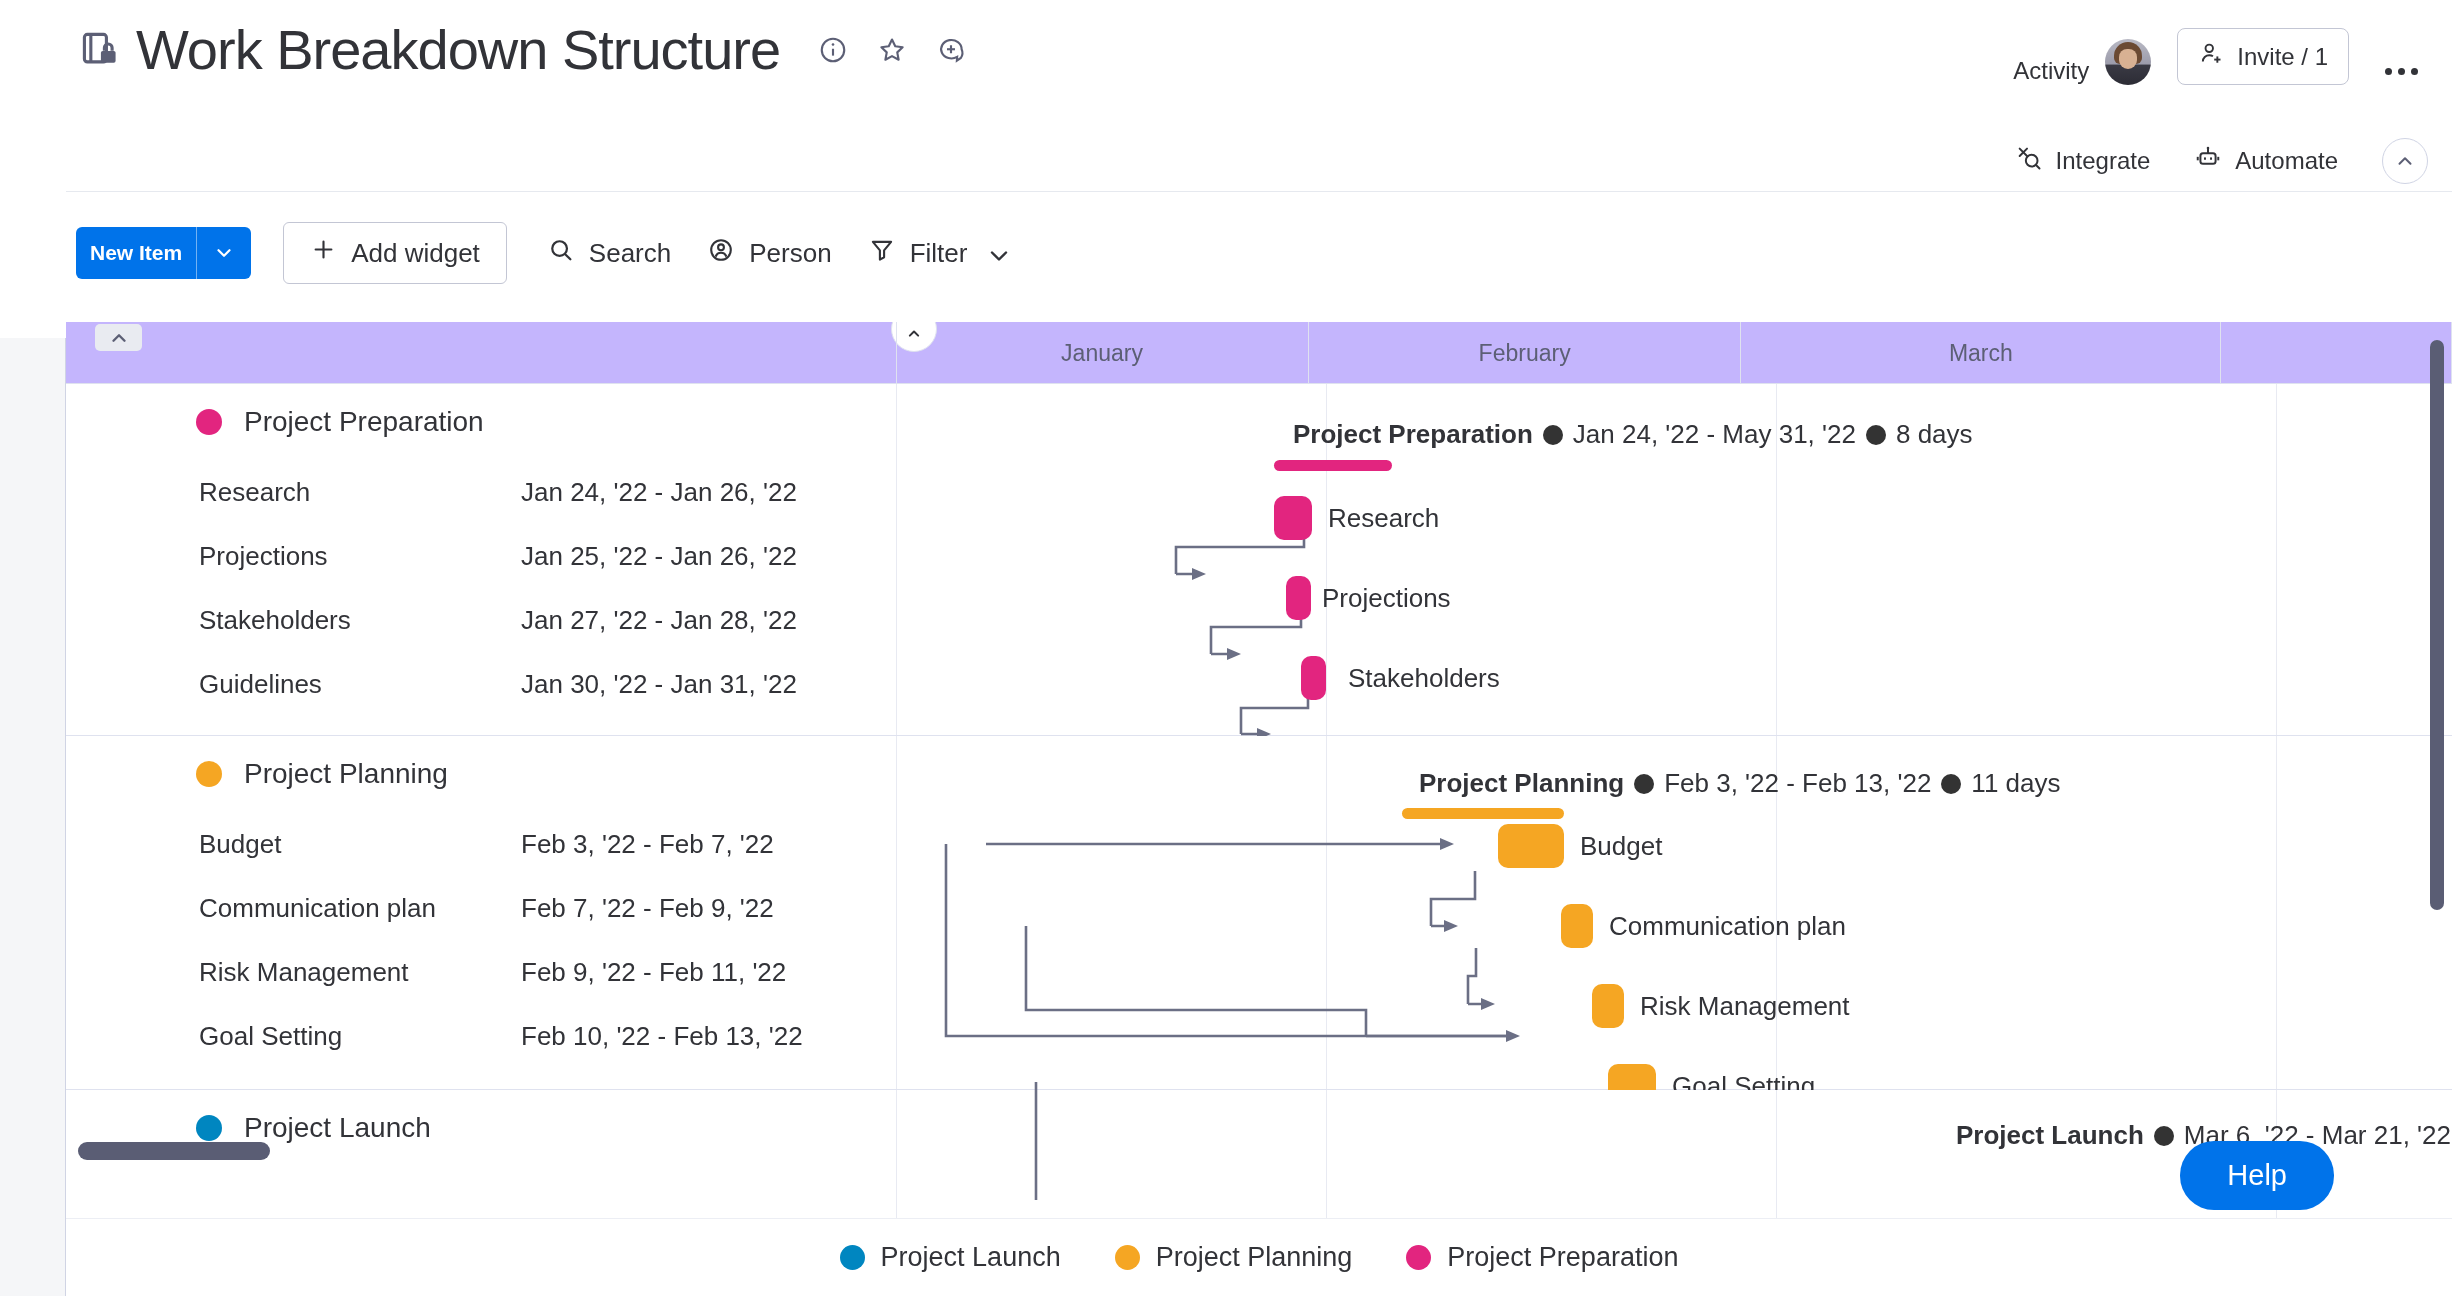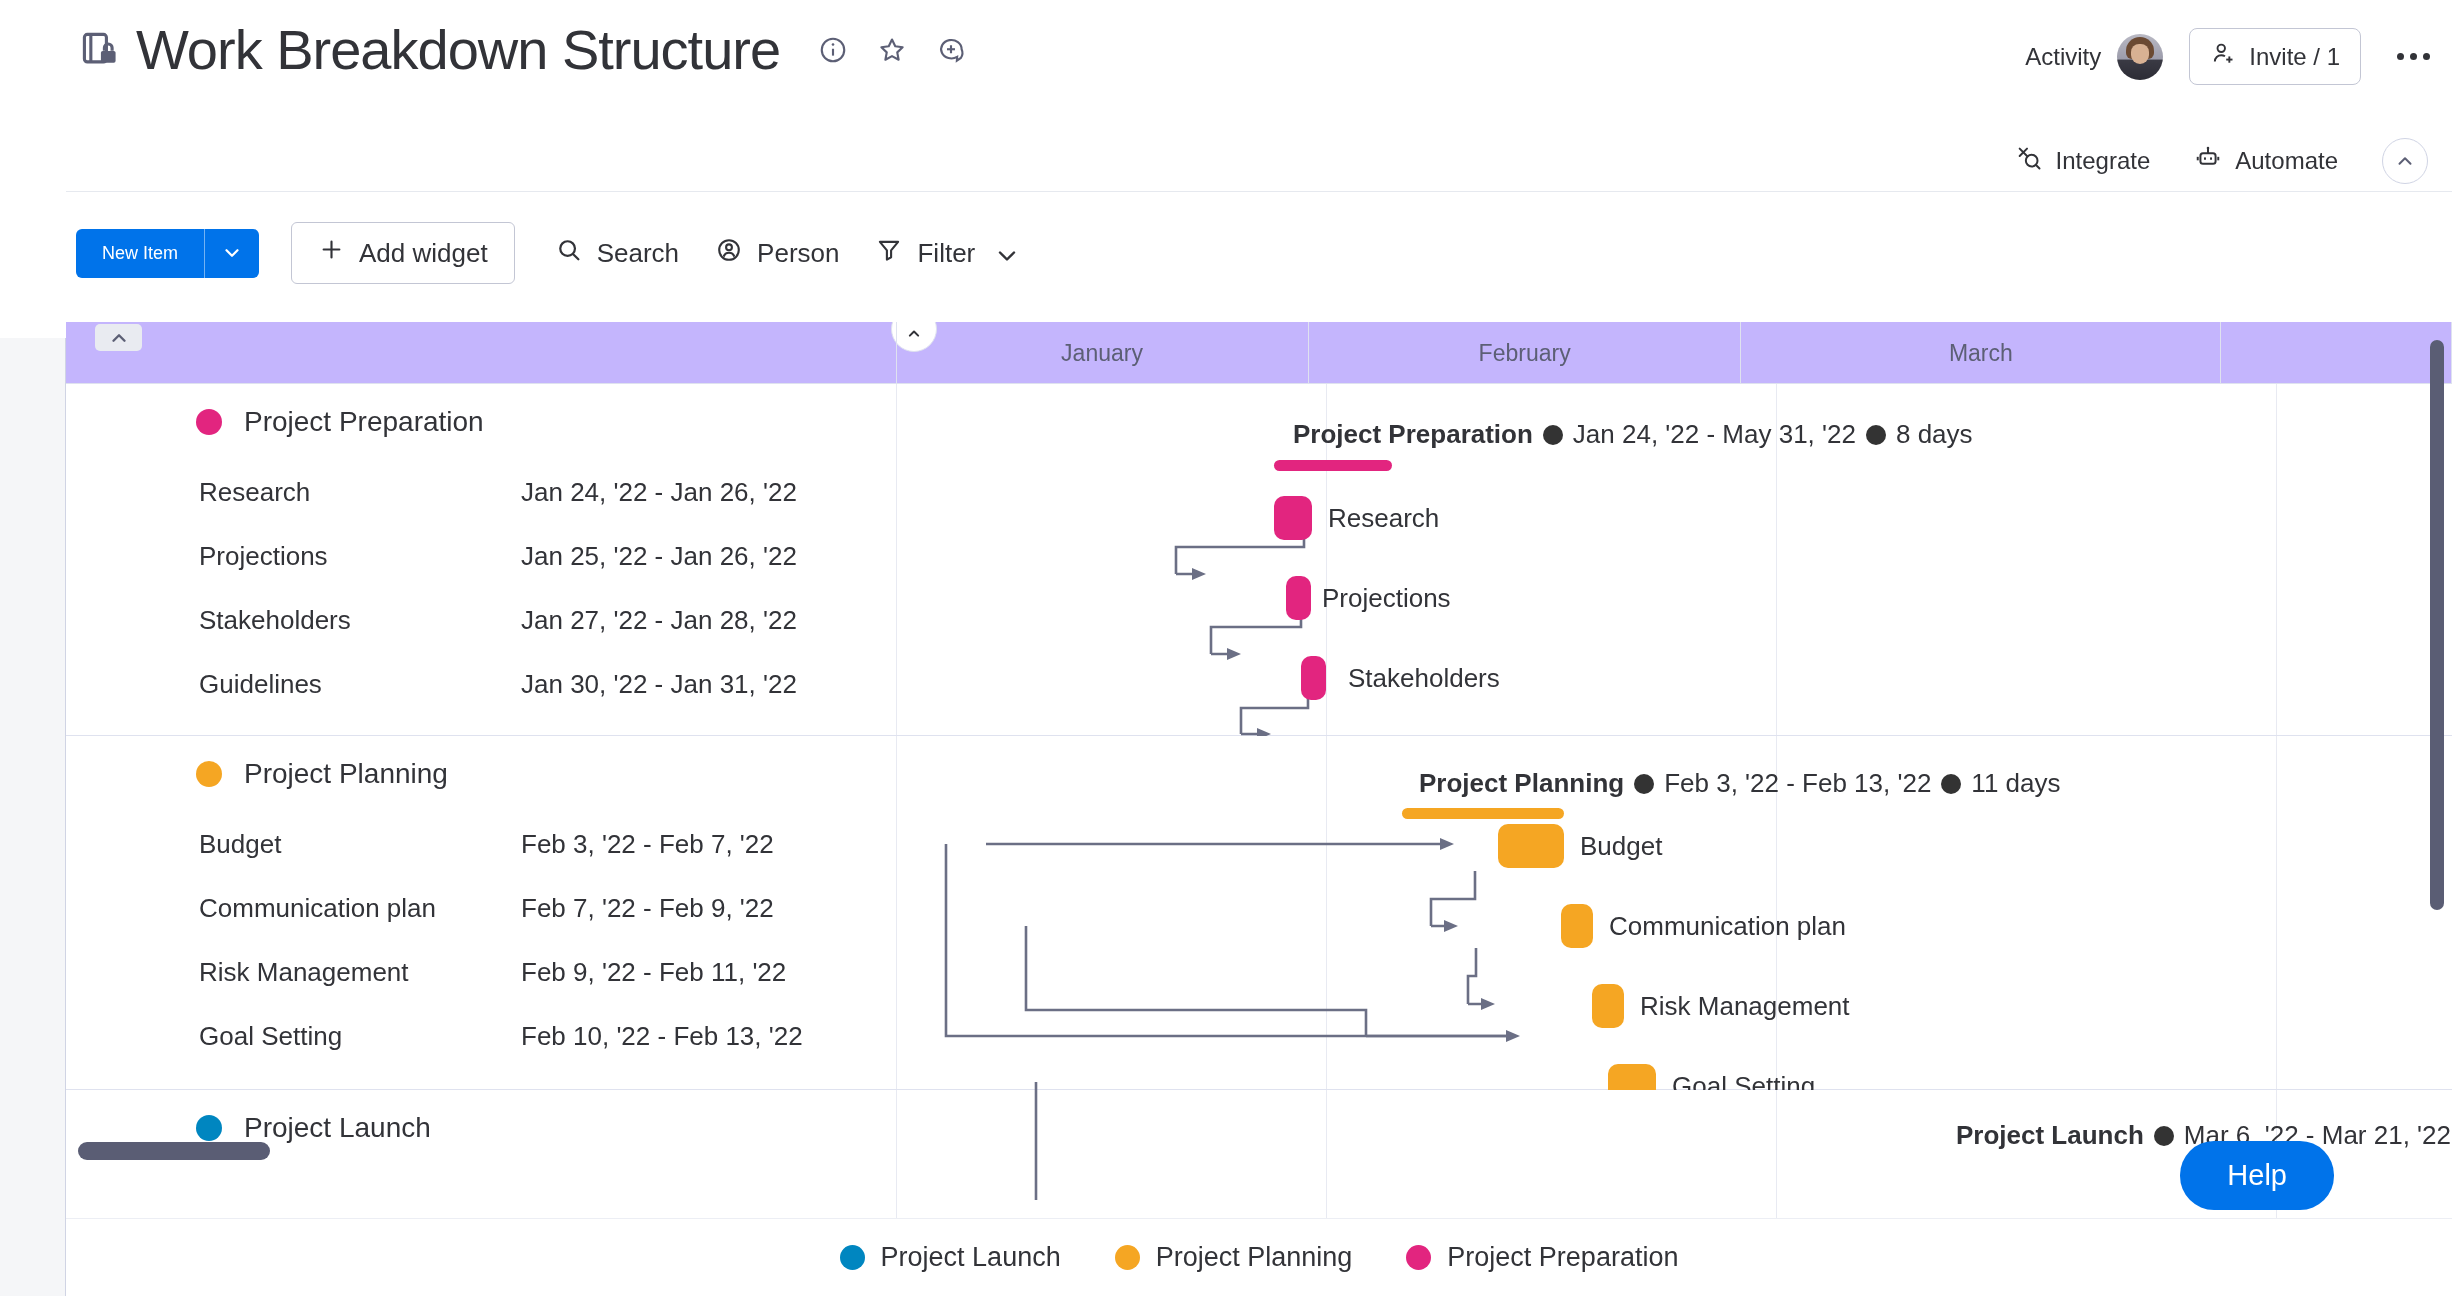--- a/index.html
+++ b/index.html
@@ -34,21 +34,21 @@
   .board-icon svg { width: 44px; height: 44px; display: block; }
   .board-title {
     font-size: 56px; font-weight: 400; letter-spacing: -1px; color: #323338;
     line-height: 1; white-space: nowrap;
   }
   .title-icons { display: flex; align-items: center; gap: 25px; margin-left: 36px; }
   .hicon { width: 34px; height: 34px; display: flex; align-items: center; justify-content: center; cursor: pointer; }
   .hicon svg { width: 30px; height: 30px; }
 
   .header-right {
-    position: absolute; right: 12px; top: 28px; display: flex; align-items: center; gap: 0;
+    position: absolute; right: 24px; top: 28px; display: flex; align-items: flex-end; gap: 0;
   }
   .activity-label { font-size: 24px; color: #323338; margin-right: 16px; }
   .avatar {
     width: 46px; height: 46px; border-radius: 50%;
     background: radial-gradient(circle at 50% 32%, #c9a88c 0 26%, transparent 27%),
                 linear-gradient(180deg,#b9b9c4 0%,#9c9cab 55%,#3a3a44 56%,#2c2c35 100%);
     overflow: hidden; position: relative; margin-right: 26px; flex: none;
   }
   .avatar::before {
     content:""; position:absolute; left:9px; top:3px; width:28px; height:22px;
@@ -103,21 +103,21 @@
 
   
   .toolbar {
     position: absolute; left: 66px; top: 192px; right: 0; height: 130px; background: #fff;
   }
   .tb-inner { position: absolute; left: 10px; top: 30px; display: flex; align-items: center; gap: 0; }
   .newitem {
     display: flex; align-items: stretch; background: #0073ea; border-radius: 6px;
     overflow: hidden; cursor: pointer; margin-right: 32px;
   }
-  .newitem-label { padding: 14px 26px; color: #fff; font-size: 18px; font-weight: 400; white-space: nowrap; }
+  .newitem-label { padding: 14px 14px; color: #fff; font-size: 21px; font-weight: 700; white-space: nowrap; }
   .newitem-split { width: 1px; background: rgba(255,255,255,0.45); }
   .newitem-caret { display: flex; align-items: center; padding: 0 16px; }
   .newitem-caret svg { width: 22px; height: 22px; }
   .addwidget {
     display: flex; align-items: center; gap: 14px; border: 1px solid #c3c6d4;
     background: #fff; border-radius: 6px; padding: 13px 26px; cursor: pointer;
     font-size: 26px; color: #323338; margin-right: 22px;
   }
   .addwidget svg { width: 27px; height: 27px; }
   .tb-btn {

